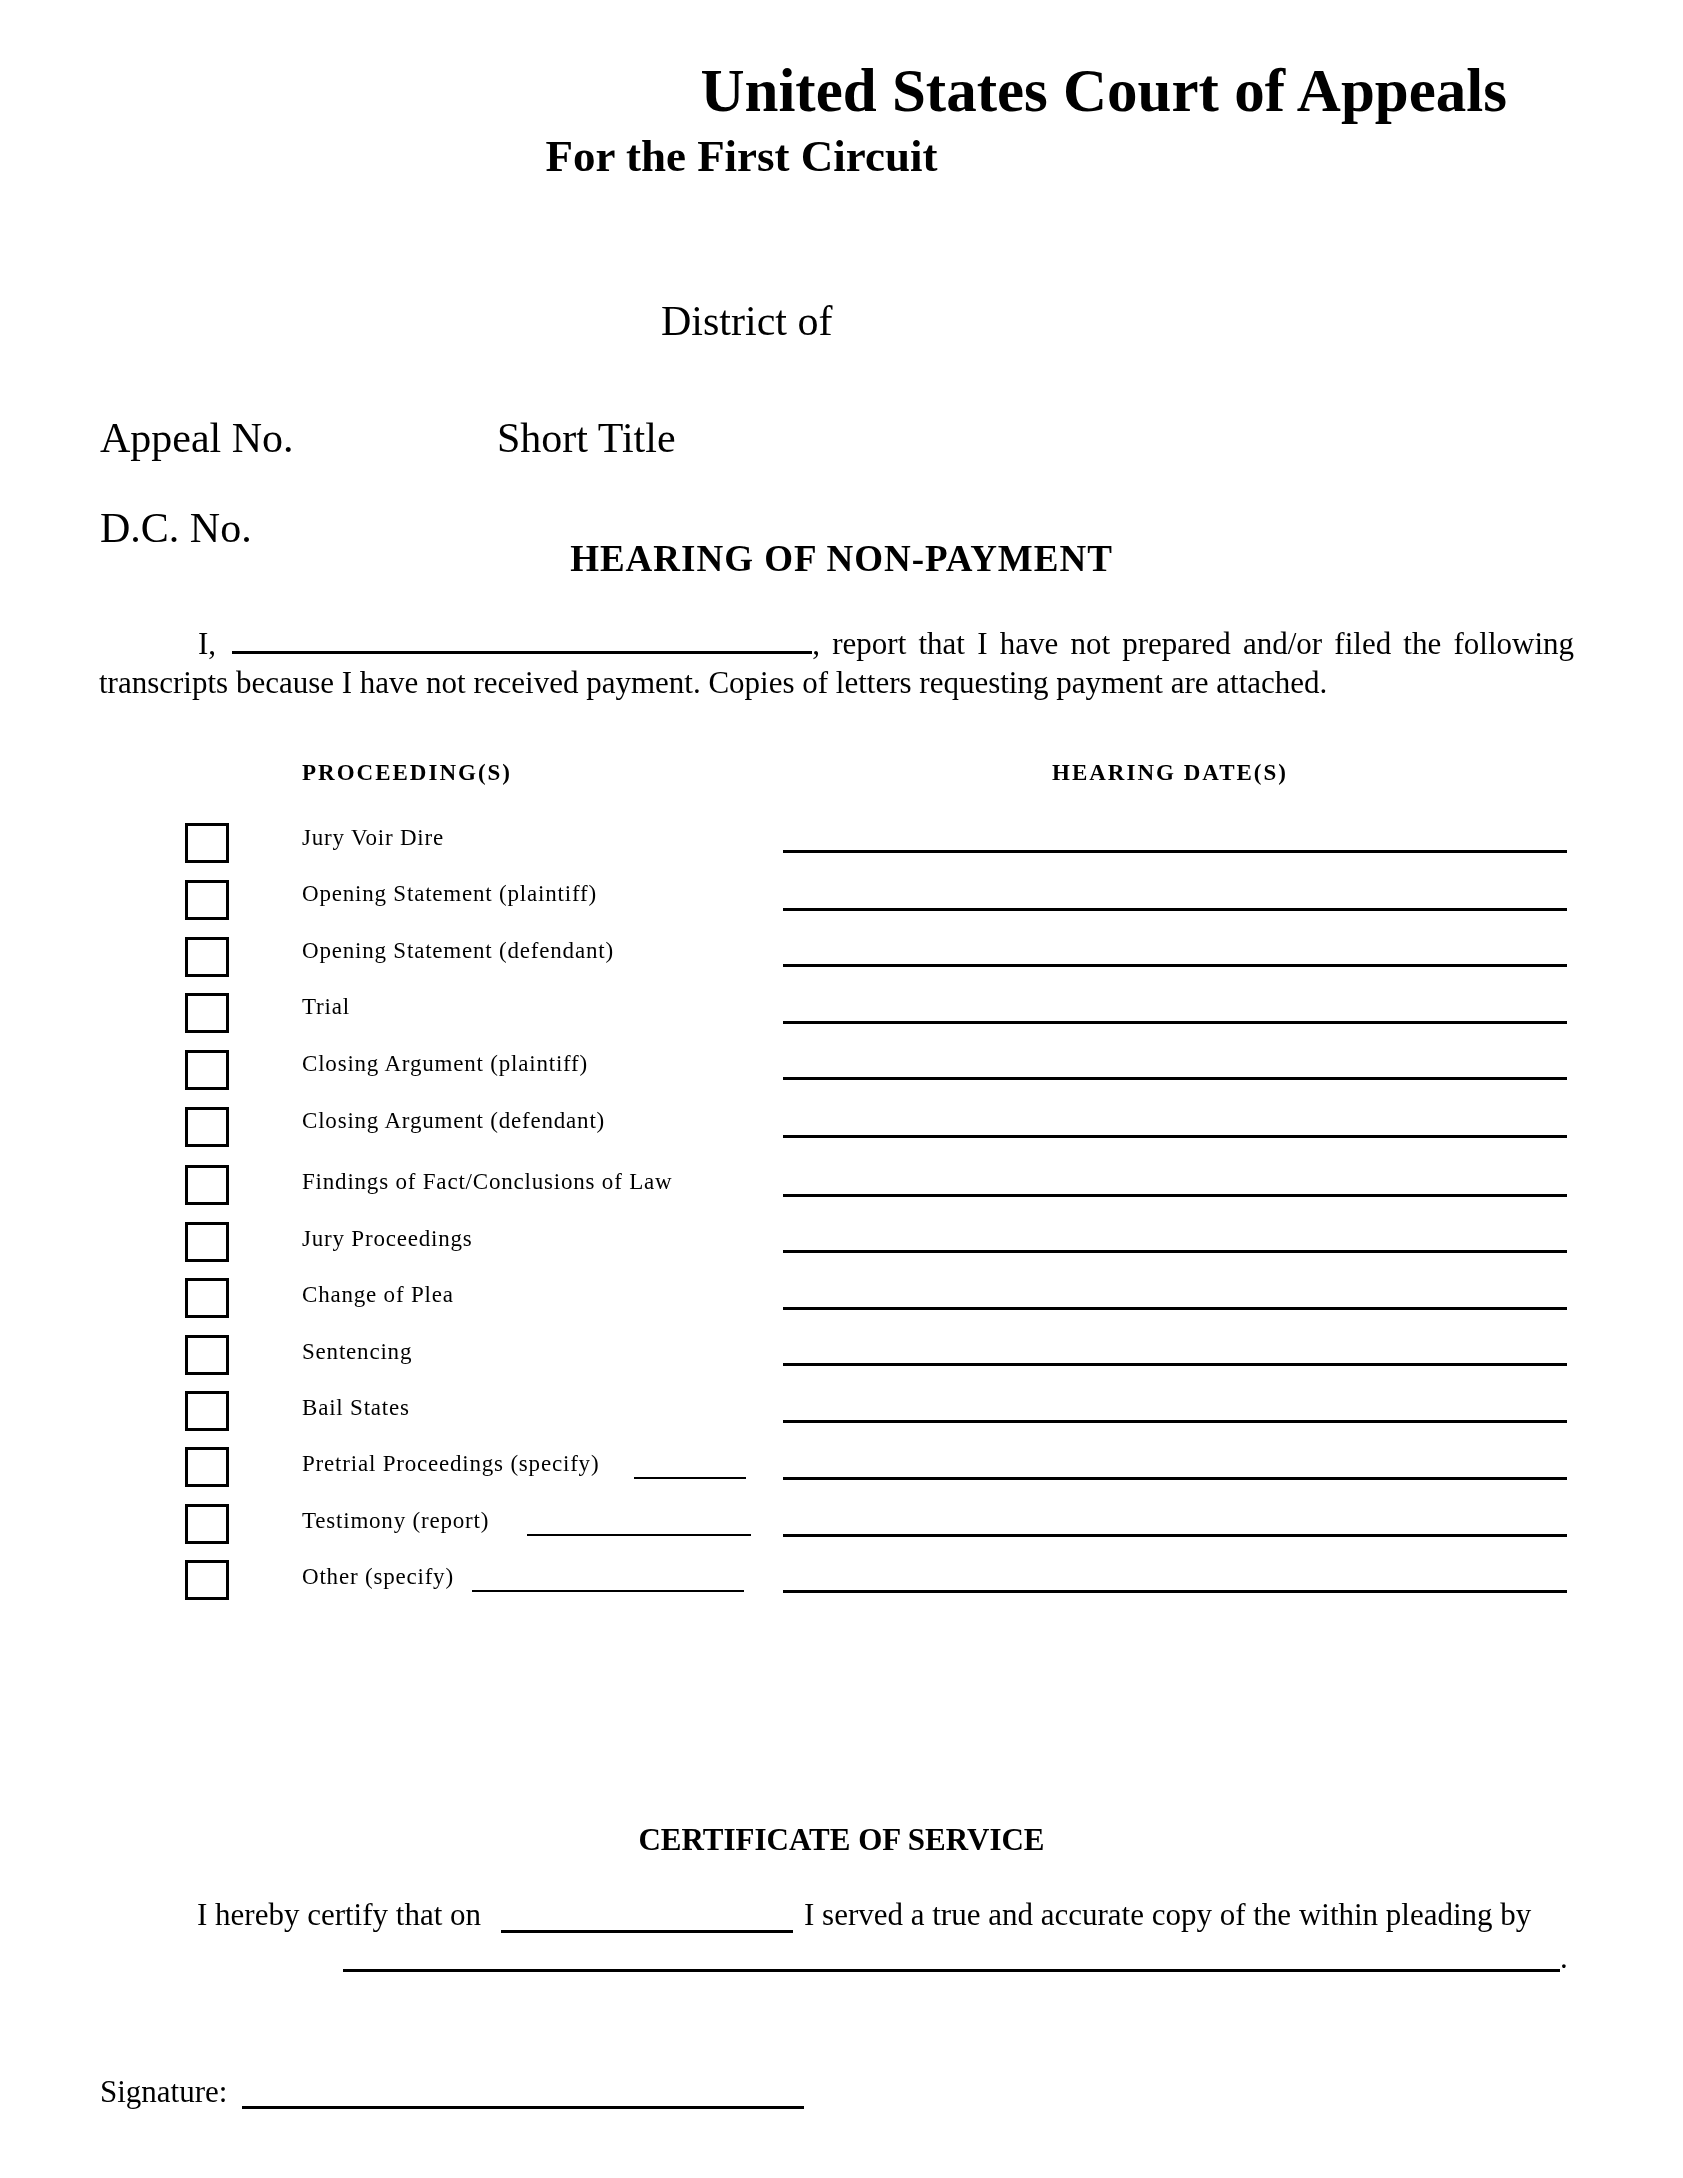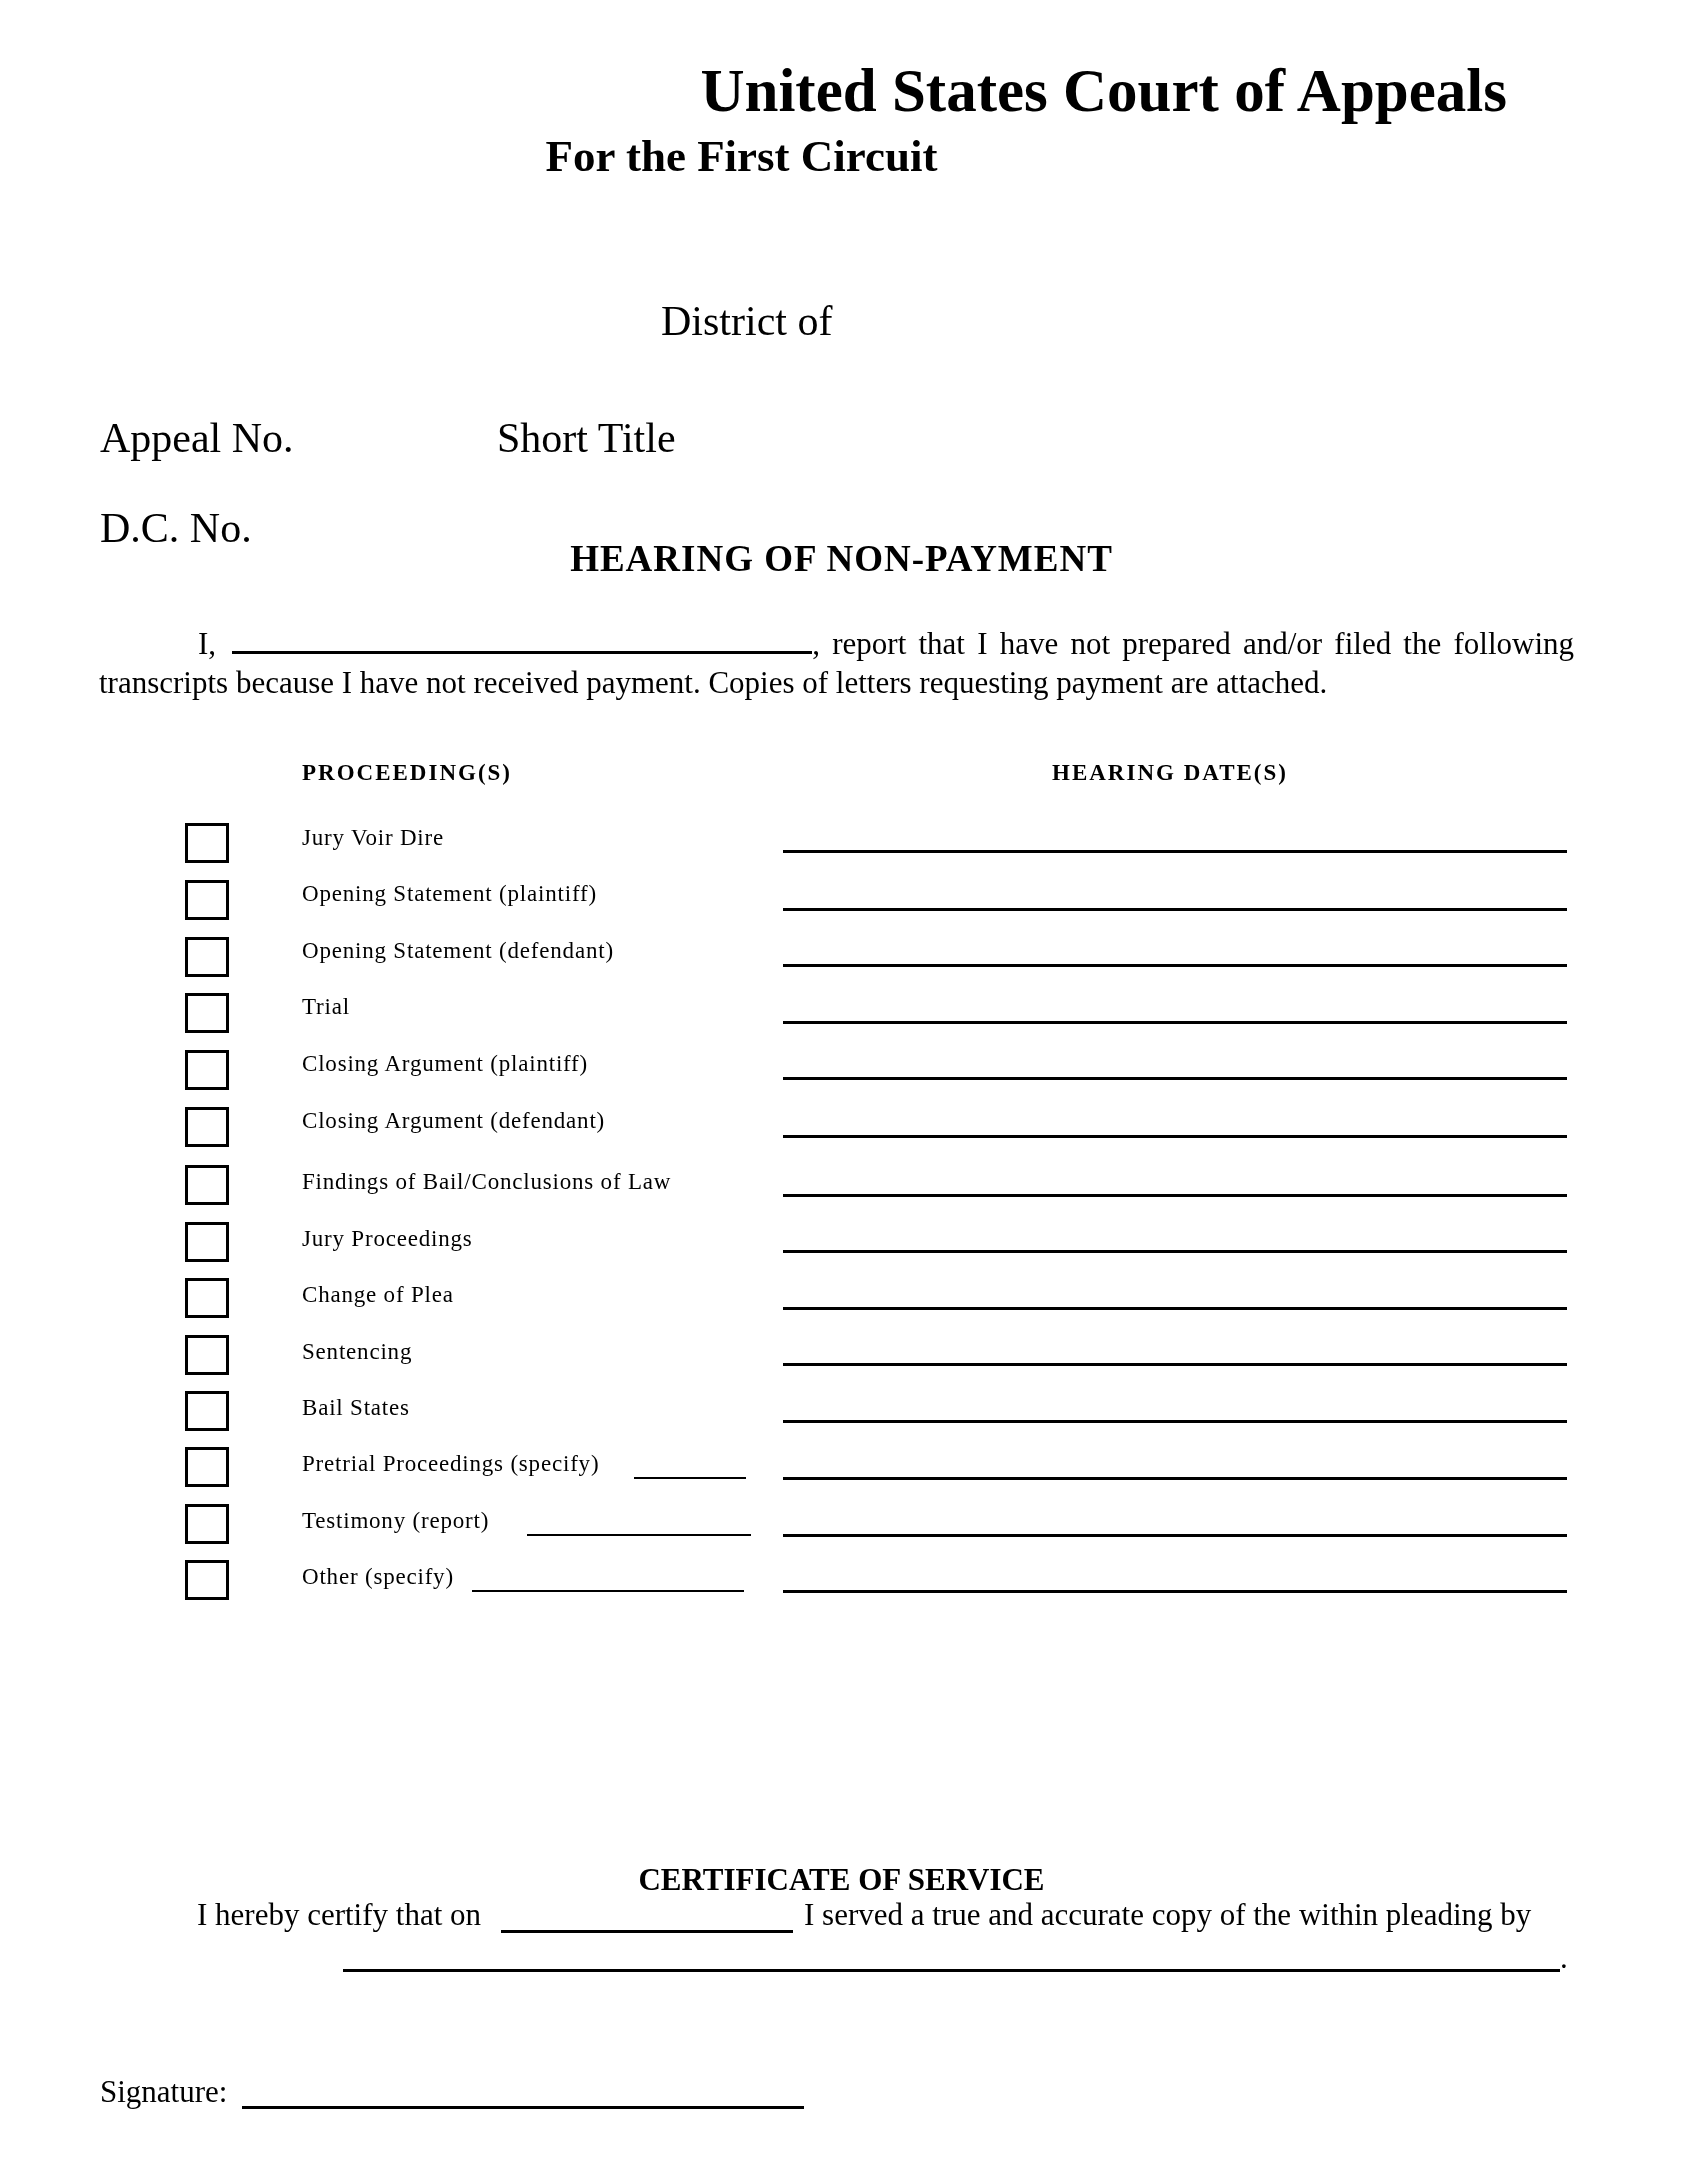--- a/index.html
+++ b/index.html
@@ -11,21 +11,21 @@
   .field-label { font-size: 42px; line-height: 36px; }
   .notice { left: 0; width: 1683px; text-align: center; top: 537px; font-size: 37px; font-weight: bold; letter-spacing: 1px; line-height: 44px; }
   .para { left: 99px; width: 1475px; top: 624px; font-size: 31px; line-height: 39px; white-space: normal; text-align: justify; text-align-last: left; }
   .para .indent { display: inline-block; width: 99px; }
   .blank { display: inline-block; border-bottom: 3px solid #000; vertical-align: baseline; height: 1px; }
   .col-head { font-size: 23px; font-weight: bold; letter-spacing: 2px; line-height: 28px; }
   .checkbox { position: absolute; width: 38px; height: 34px; border: 3.5px solid #000; background: #fff; cursor: pointer; }
   .proc-label { position: absolute; font-size: 23px; line-height: 28px; letter-spacing: 0.8px; white-space: nowrap; }
   .specify-line { position: absolute; height: 0; border-bottom: 2.5px solid #000; }
   .date-line { position: absolute; left: 783px; width: 784px; height: 0; border-bottom: 3px solid #000; }
-  .cert-title { left: 0; width: 1683px; text-align: center; top: 1820px; font-size: 31px; font-weight: bold; line-height: 40px; margin-top: 40px; }
+  .cert-title { left: 0; width: 1683px; text-align: center; top: 1820px; font-size: 31px; font-weight: bold; line-height: 40px; }
   .cert-text { font-size: 31px; line-height: 36px; }
   .hline { position: absolute; height: 0; border-bottom: 3px solid #000; }
 </style>
 </head>
 <body>
 
 <div class="abs title">United States Court of Appeals</div>
 <div class="abs subtitle">For the First Circuit</div>
 
 <div class="abs field-label" style="left:661px; top:303px;">District of</div>
@@ -63,21 +63,21 @@
 
   <div class="checkbox" style="left:185px; top:1050px;"></div>
   <div class="proc-label" style="left:302px; top:1050px;">Closing Argument (plaintiff)</div>
   <div class="date-line" style="top:1077px;"></div>
 
   <div class="checkbox" style="left:185px; top:1107px;"></div>
   <div class="proc-label" style="left:302px; top:1107px;">Closing Argument (defendant)</div>
   <div class="date-line" style="top:1135px;"></div>
 
   <div class="checkbox" style="left:185px; top:1165px;"></div>
-  <div class="proc-label" style="left:302px; top:1168px;">Findings of Bail/Conclusions of Law</div>
+  <div class="proc-label" style="left:302px; top:1168px;">Findings of Fact/Conclusions of Law</div>
   <div class="date-line" style="top:1194px;"></div>
 
   <div class="checkbox" style="left:185px; top:1222px;"></div>
   <div class="proc-label" style="left:302px; top:1225px;">Jury Proceedings</div>
   <div class="date-line" style="top:1250px;"></div>
 
   <div class="checkbox" style="left:185px; top:1278px;"></div>
   <div class="proc-label" style="left:302px; top:1281px;">Change of Plea</div>
   <div class="date-line" style="top:1307px;"></div>
 

